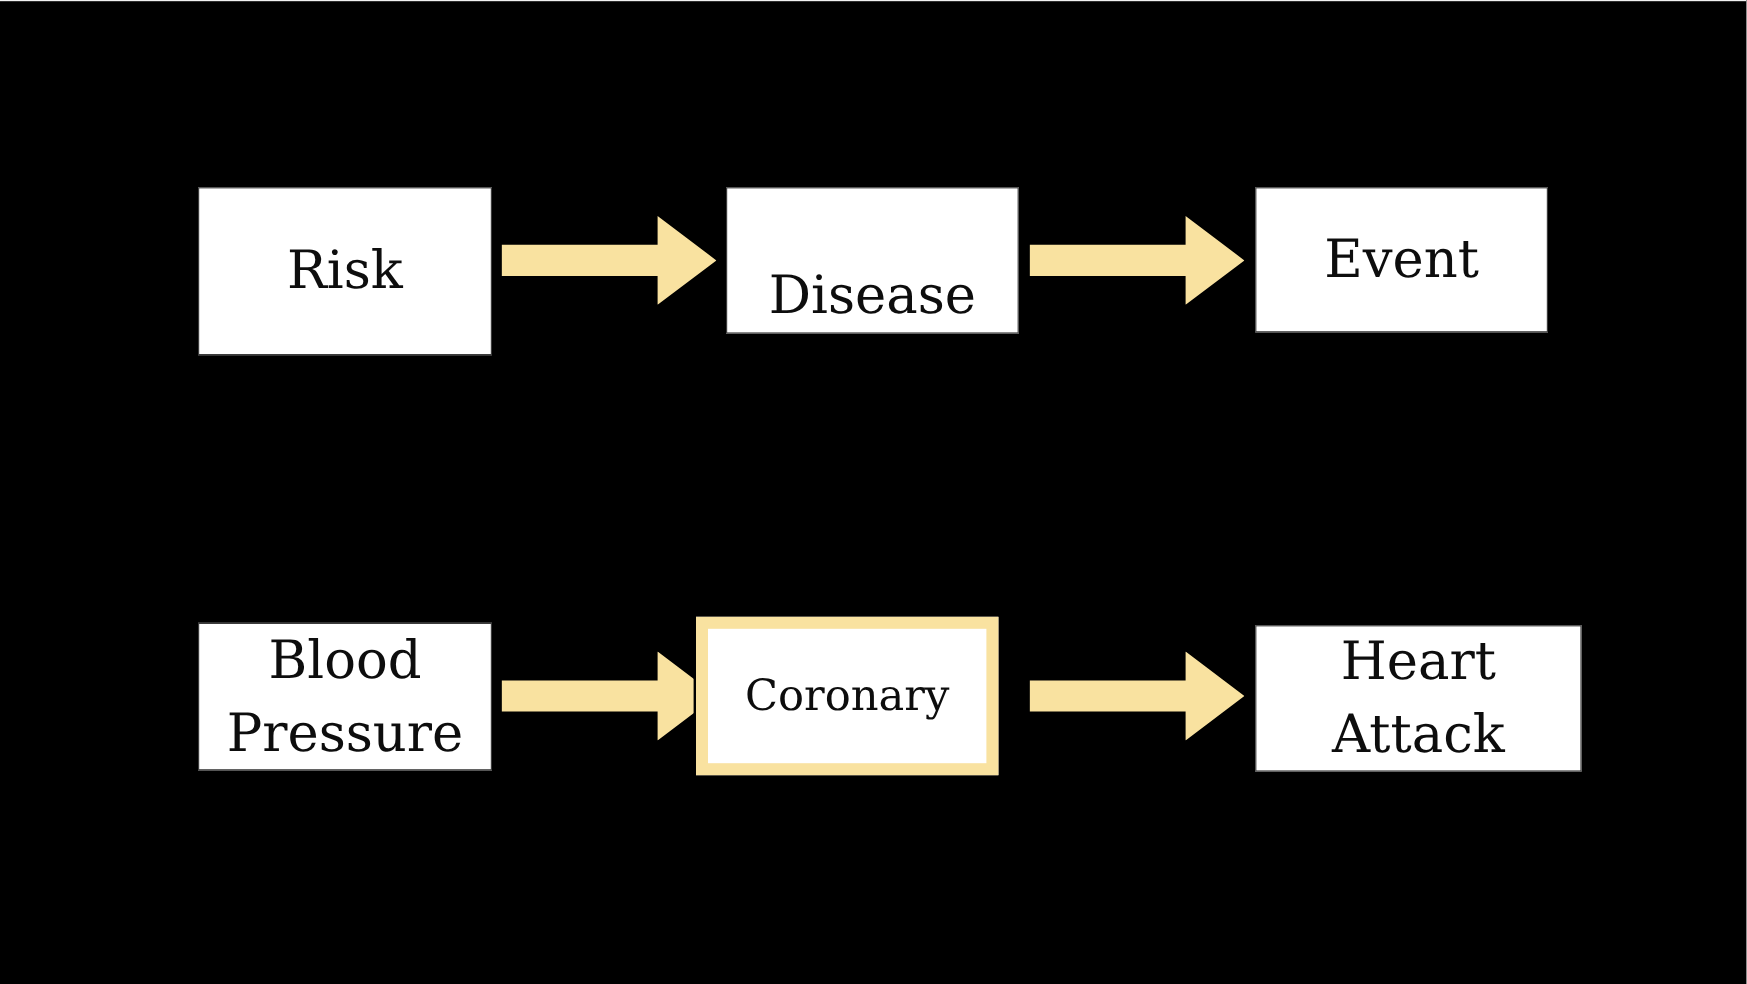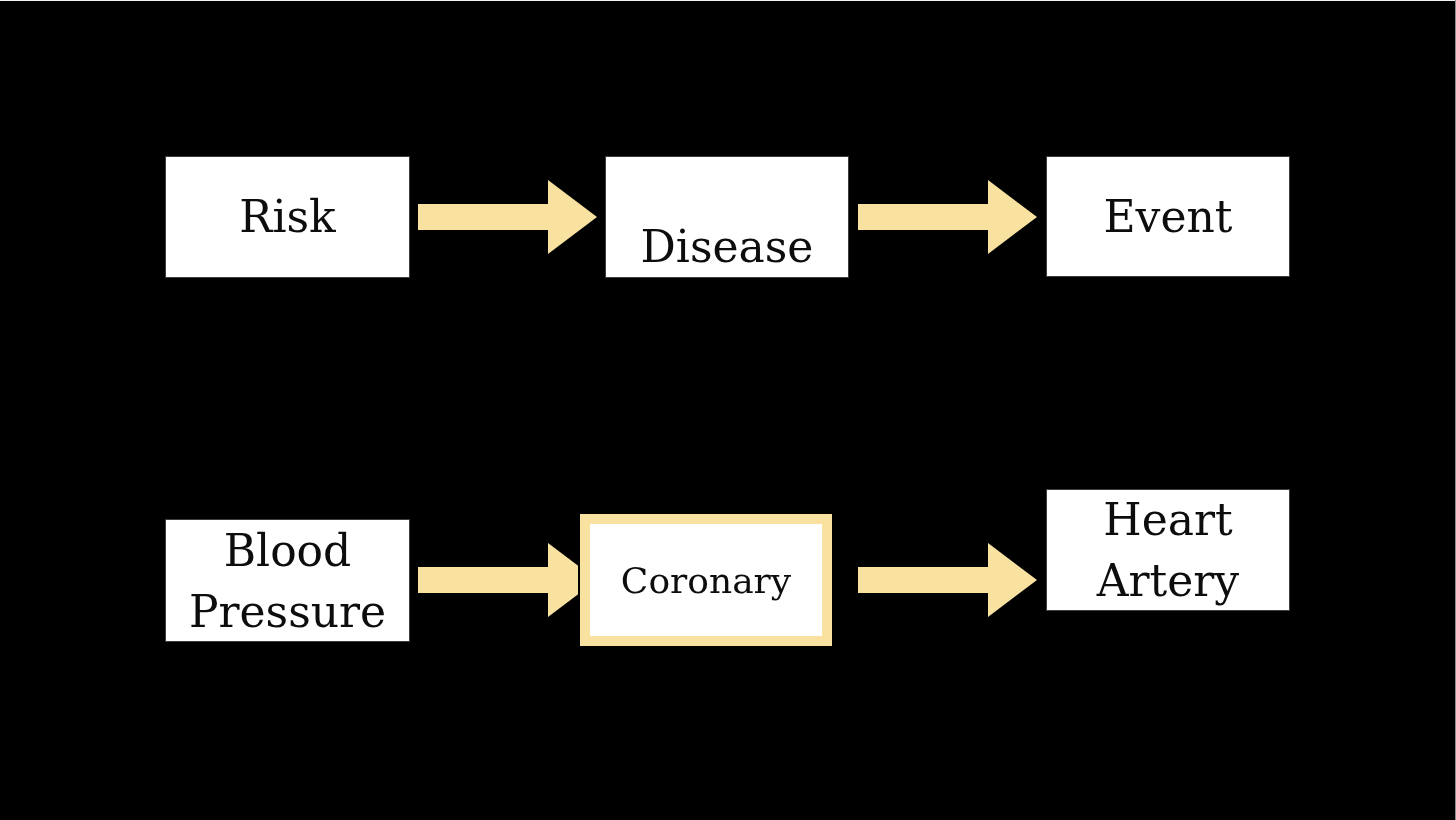--- a/index.html
+++ b/index.html
@@ -42,26 +42,26 @@
     text-align: center;
   }
   .node .line {
     display: block;
     white-space: nowrap;
   }
 
   .row1 { font-size: 44px; line-height: 60px; }
   .row2-main { font-size: 44px; line-height: 61px; }
 
-  #node-risk    { left: 165px;  top: 156px; width: 245px; height: 122px; }
+  #node-risk    { left: 165px;  top: 156px; width: 245px; height: 140px; }
   #node-disease { left: 605px;  top: 156px; width: 244px; height: 122px; justify-content: flex-end; }
   #node-event   { left: 1046px; top: 156px; width: 244px; height: 121px; }
 
   #node-blood-pressure { left: 165px;  top: 519px; width: 245px; height: 123px; }
-  #node-heart-attack   { left: 1046px; top: 489px; width: 244px; height: 122px; }
+  #node-heart-attack   { left: 1046px; top: 521px; width: 272px; height: 122px; }
 
   #node-cad {
     left: 580px; top: 514px;
     width: 252px; height: 132px;
     border: 10px solid #F9E2A0;
     box-shadow: 0 0 0 2px #000000;
     font-size: 36px;
     line-height: 47px;
   }
 
@@ -115,16 +115,16 @@
   <div class="node" id="node-cad">
     <span class="line">Coronary</span>
   </div>
 
   <svg class="arrow" id="arrow-cad-ha" viewBox="0 0 179 74">
     <polygon points="0,24 130,24 130,0 179,37 130,74 130,50 0,50" fill="#F9E2A0"></polygon>
   </svg>
 
   <div class="node row2-main" id="node-heart-attack">
     <span class="line">Heart</span>
-    <span class="line">Artery</span>
+    <span class="line">Attack</span>
   </div>
 
 </div>
 
 </body></html>

